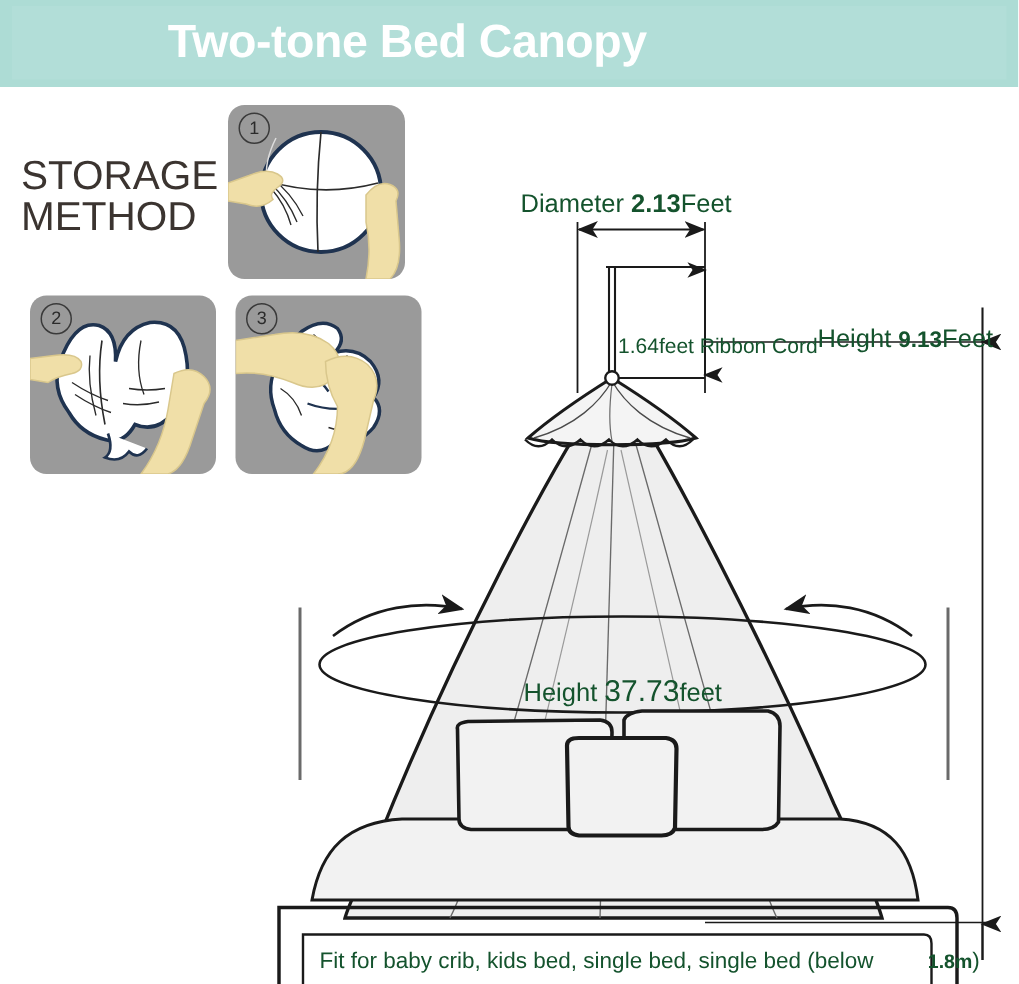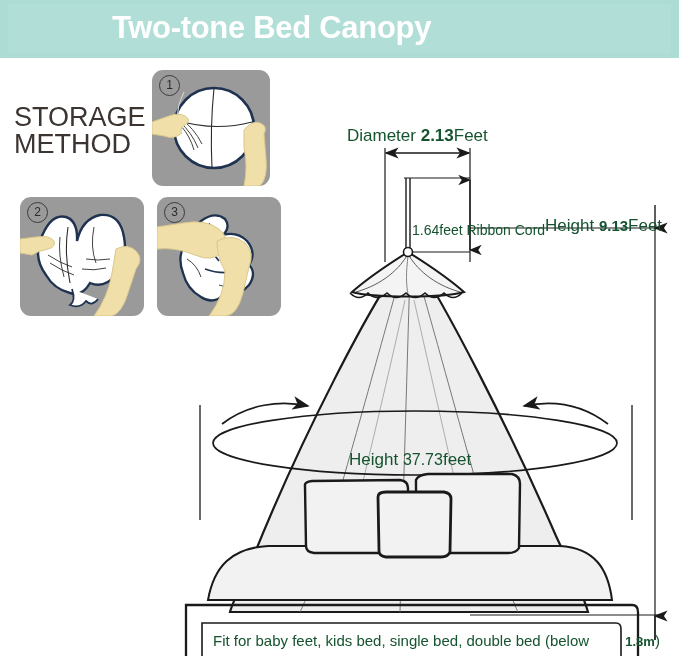--- a/index.html
+++ b/index.html
@@ -97,21 +97,21 @@
     color: #14532d;
     font-family: "Liberation Sans", sans-serif;
     white-space: nowrap;
   }
   #label-diameter { left: 347px; top: 126px; font-size: 17px; }
   #label-diameter .num { font-weight: bold; font-size: 17px; }
   #label-ribbon   { left: 412px; top: 198px; font-size: 14px; margin-top: 24px; }
   #label-height   { left: 545px; top: 216px; font-size: 17px; text-align: right; }
   #label-height .num { font-weight: bold; font-size: 15px; }
   #label-circum   { left: 349px; top: 450px; font-size: 17px; }
-  #label-circum .num { font-size: 16px; }
+  #label-circum .num { font-size: 20px; }
   #label-fit {
     left: 213px;
     top: 632px;
     font-size: 15px;
   }
   #label-fit .num { font-size: 13px; font-weight: bold; margin-left: 32px; }
 
   
   #diagram-svg {
     position: absolute;
@@ -288,15 +288,15 @@
   </svg>
 
   <div class="dim-text" id="label-diameter"><span>Diameter </span><span class="num">2.13</span><span>Feet</span></div>
 
   <div class="dim-text" id="label-ribbon"><span>1.64</span><span>feet Ribbon Cord</span></div>
 
   <div class="dim-text" id="label-height"><span>Height </span><span class="num">9.13</span><span>Feet</span></div>
 
   <div class="dim-text" id="label-circum"><span>Height </span><span class="num">37.73</span><span>feet</span></div>
 
-  <div class="dim-text" id="label-fit"><span>Fit for baby feet, kids bed, single bed, double bed (below </span><span class="num">1.8m</span><span>)</span></div>
+  <div class="dim-text" id="label-fit"><span>Fit for baby crib, kids bed, single bed, single bed (below </span><span class="num">1.8m</span><span>)</span></div>
 
 </div>
 
 </body></html>

